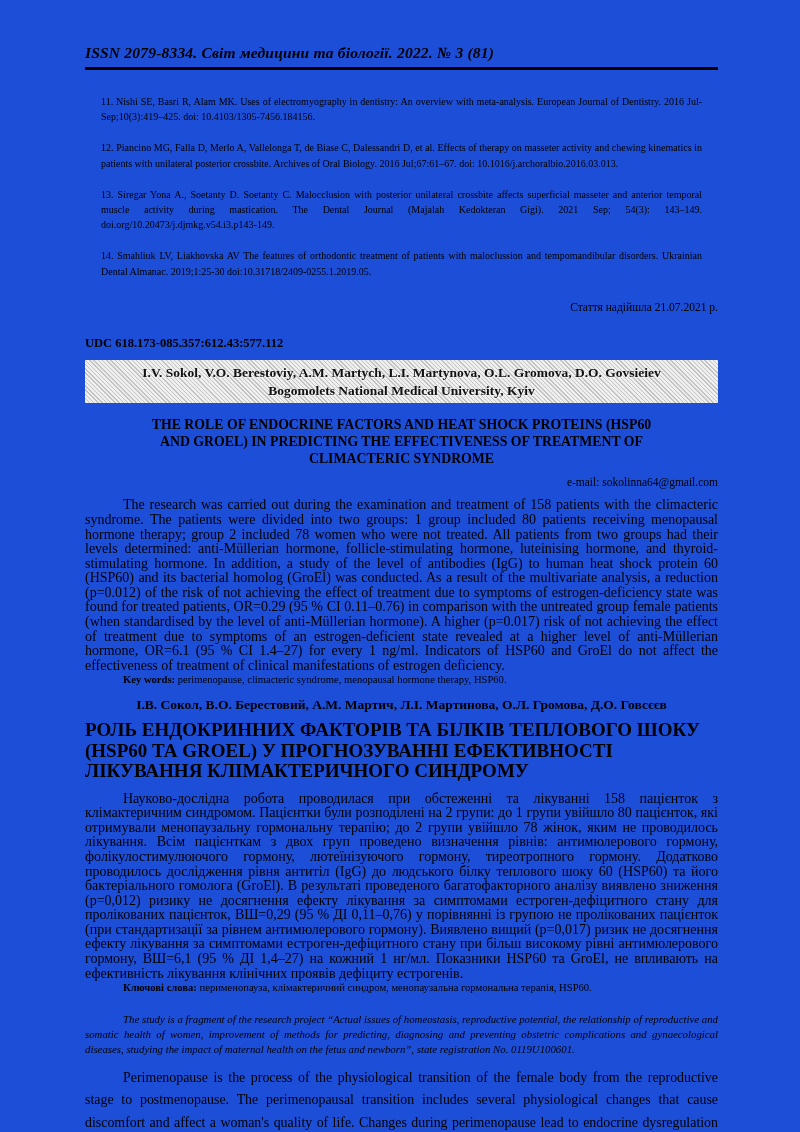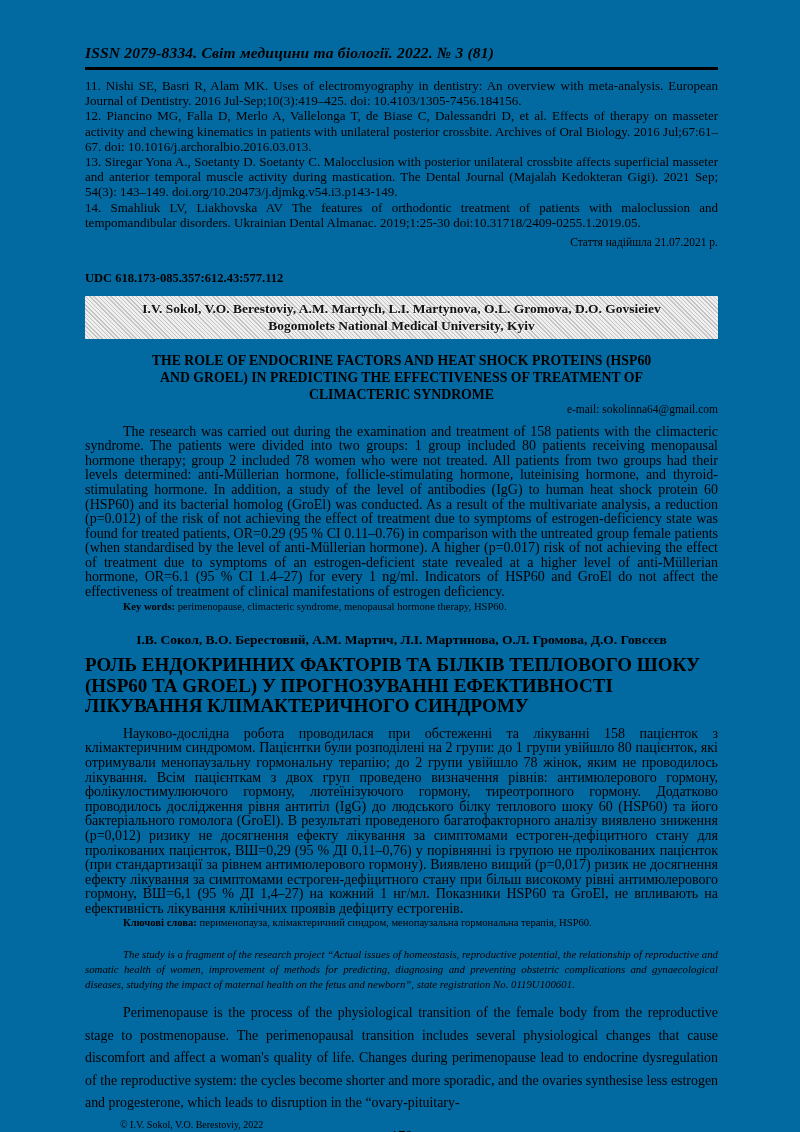--- a/index.html
+++ b/index.html
@@ -1,55 +1,55 @@
 <!DOCTYPE html>
 <html><head>
 <meta charset="utf-8">
 <style>
   html,body{margin:0;padding:0;background:#888;}
   .page{
-    width:800px;height:1132px;background:#0369a1;margin:0 auto;
+    width:800px;height:1132px;background:#1d4ed8;margin:0 auto;
     box-sizing:border-box;padding:44px 82px 18px 85px;
     display:flex;flex-direction:column;overflow:hidden;
     font-family:"Liberation Serif", serif;color:#000;
   }
   .journal-header{
     font-size:15.5px;font-weight:bold;font-style:italic;
     padding-bottom:5px;border-bottom:3px solid #000;letter-spacing:.2px;
   }
   .refs{margin-top:8px;}
   .refs p{
-    margin:0;font-size:13px;line-height:15.2px;text-align:justify;
+    margin:16px;font-size:10px;line-height:15.2px;text-align:justify;
   }
   .received{
     margin-top:6px;font-size:11.5px;text-align:right;
   }
   .ids{margin-top:23px;font-weight:bold;font-size:12.5px;line-height:15.5px;}
   .banner{
     margin-top:9px;text-align:center;font-weight:bold;font-size:13.5px;line-height:17.5px;
     padding:4px 6px;
     background:repeating-linear-gradient(45deg,#c3c3c3 0px,#c3c3c3 1px,#efefef 1px,#efefef 3px);
     color:#111;text-shadow:1px 1px 0 rgba(255,255,255,.55);
   }
   h1.title-en{
     margin:13px 0 0 0;padding:0 58px;text-align:center;
     font-size:13.8px;line-height:17px;font-weight:bold;
   }
-  .email{margin-top:0;text-align:right;font-size:11.5px;}
+  .email{margin-top:9px;text-align:right;font-size:11.5px;}
   .zigzag{
     height:7px;line-height:6px;font-size:7px;letter-spacing:-1.2px;color:#b9b9b9;
     overflow:hidden;white-space:nowrap;margin:5px 0 3px 0;user-select:none;
   }
   .abstract{
     margin:2px 0 0 0;font-size:14px;line-height:14.6px;text-align:justify;text-indent:38px;
   }
   .kw{margin:0;font-size:10.6px;line-height:14.6px;text-indent:38px;text-align:justify;}
   .kw .b{font-weight:bold;}
   .authors-uk{
-    margin-top:9px;text-align:center;font-weight:bold;font-size:13.5px;line-height:17px;
+    text-align:center;font-weight:bold;font-size:13.5px;line-height:17px;
   }
   h2.title-uk{
     margin:7px 0 0 0;text-align:left;font-size:19px;line-height:20.5px;font-weight:bold;
   }
   .note{
     margin:8px 0 0 0;font-size:10.8px;line-height:15px;font-style:italic;
     text-align:justify;text-indent:38px;
   }
   .body-text{
     margin:10px 0 0 0;font-size:13.9px;line-height:22.6px;text-align:justify;text-indent:38px;

